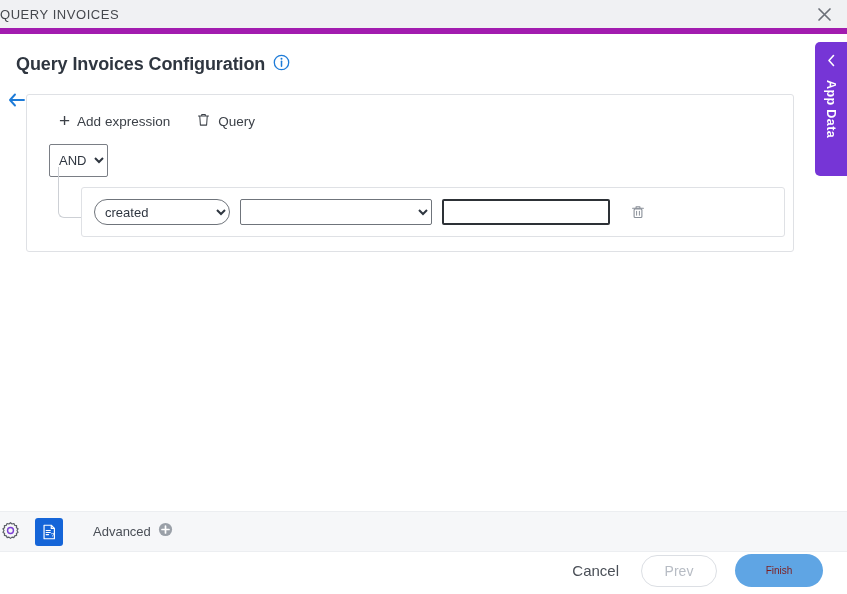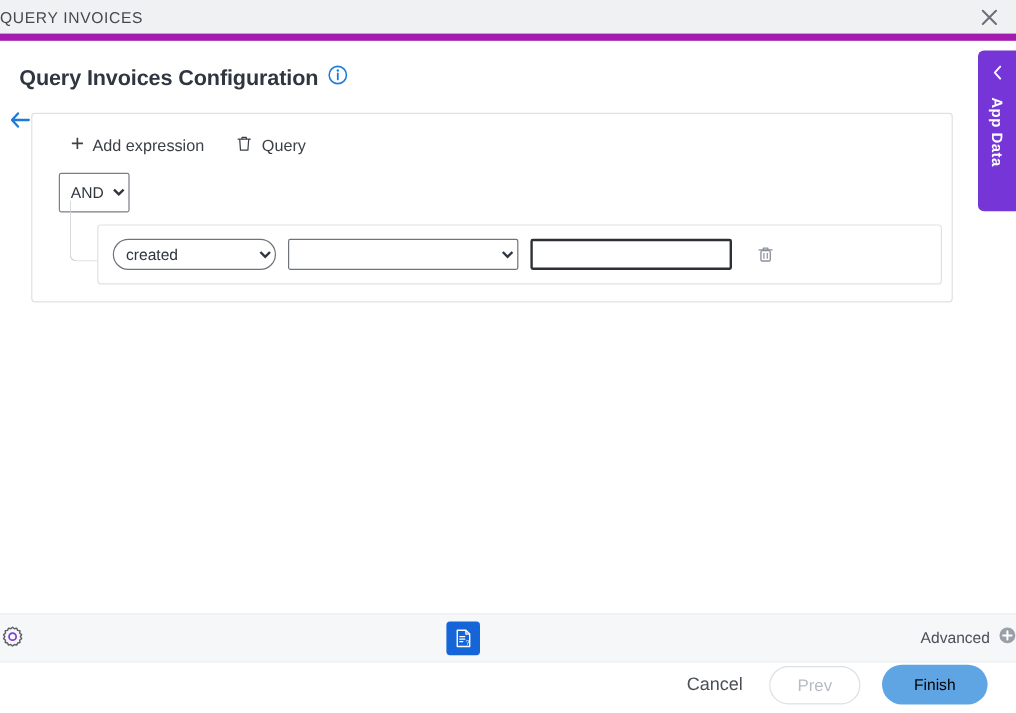--- a/index.html
+++ b/index.html
@@ -217,21 +217,21 @@
     position: absolute;
     left: 0;
     right: 0;
     top: 511px;
     height: 39px;
     background: #f6f7f9;
     border-top: 1px solid #eceef1;
     border-bottom: 1px solid #eceef1;
     display: flex;
     align-items: center;
-    justify-content: space-between;
+    justify-content: flex-start;
     gap: 14px;
   }
   .tool-gear { cursor: pointer; display: flex; }
   .tool-doc {
     width: 28px;
     height: 28px;
     background: #1565d8;
     border-radius: 3px;
     display: flex;
     align-items: center;
@@ -270,22 +270,22 @@
     color: #b7bcc4;
     background: #ffffff;
     border: 1px solid #dcdfe4;
     border-radius: 18px;
     width: 76px;
     height: 32px;
     cursor: default;
     font-family: "Liberation Sans", sans-serif;
   }
   .btn-finish {
-    font-size: 13px;
-    color: #000000;
+    font-size: 10px;
+    color: #7f1d1d;
     background: #5fa5e4;
     border: none;
     border-radius: 18px;
     width: 88px;
     height: 33px;
     cursor: pointer;
     font-family: "Liberation Sans", sans-serif;
   }
 </style>
 </head>

